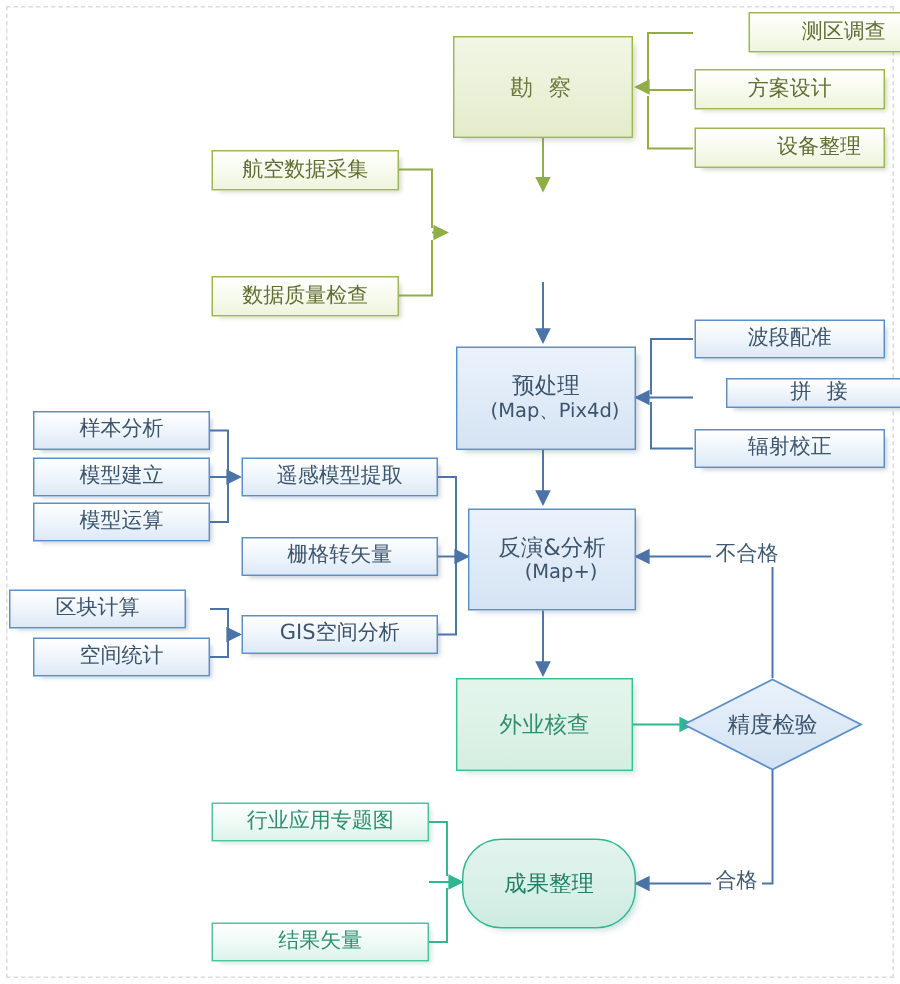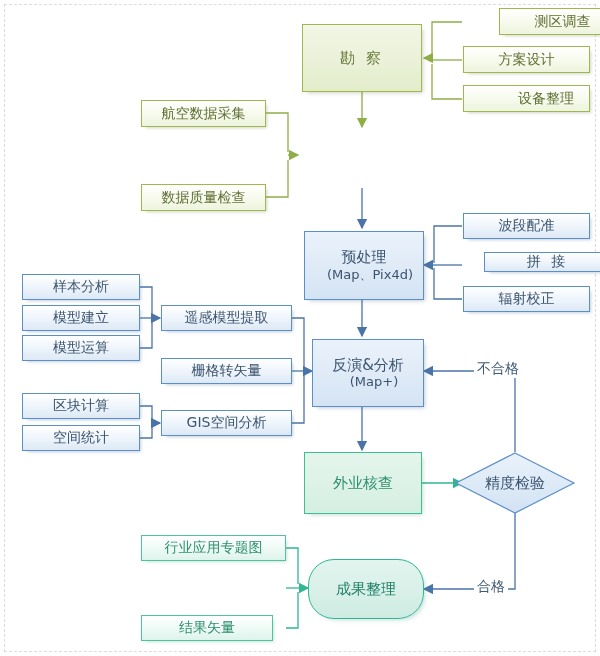--- a/index.html
+++ b/index.html
@@ -210,21 +210,21 @@
   <div class="node blue-small" style="left:22px;top:274px;width:118px;height:26px;">
     <span>样本分析</span>
   </div>
   <div class="node blue-small" style="left:22px;top:305px;width:118px;height:26px;">
     <span>模型建立</span>
   </div>
   <div class="node blue-small" style="left:22px;top:335px;width:118px;height:26px;">
     <span>模型运算</span>
   </div>
 
-  <div class="node blue-small" style="left:22px;top:393px;width:118px;height:26px;">
+  <div class="node blue-small" style="left:6px;top:393px;width:118px;height:26px;">
     <span>区块计算</span>
   </div>
   <div class="node blue-small" style="left:22px;top:425px;width:118px;height:26px;">
     <span>空间统计</span>
   </div>
 
   <div class="node green-main" style="left:304px;top:452px;width:118px;height:62px;">
     <span>外业核查</span>
   </div>
 
@@ -250,17 +250,17 @@
     <span>合格</span>
   </div>
 
   <div class="node teal-main" style="left:308px;top:559px;width:116px;height:60px;border-radius:26px;">
     <span>成果整理</span>
   </div>
 
   <div class="node green-small" style="left:141px;top:535px;width:145px;height:26px;">
     <span>行业应用专题图</span>
   </div>
-  <div class="node green-small" style="left:141px;top:615px;width:132px;height:26px;">
+  <div class="node green-small" style="left:141px;top:615px;width:145px;height:26px;">
     <span>结果矢量</span>
   </div>
 
 </div>
 
 </body></html>

